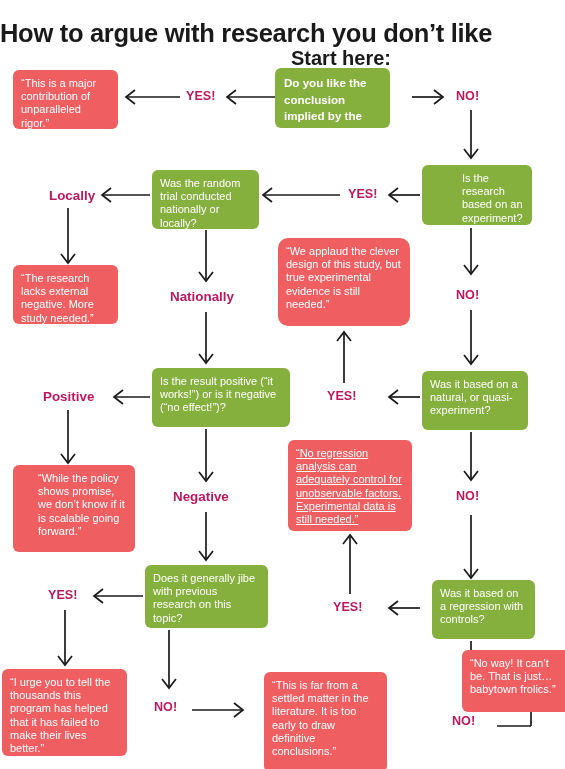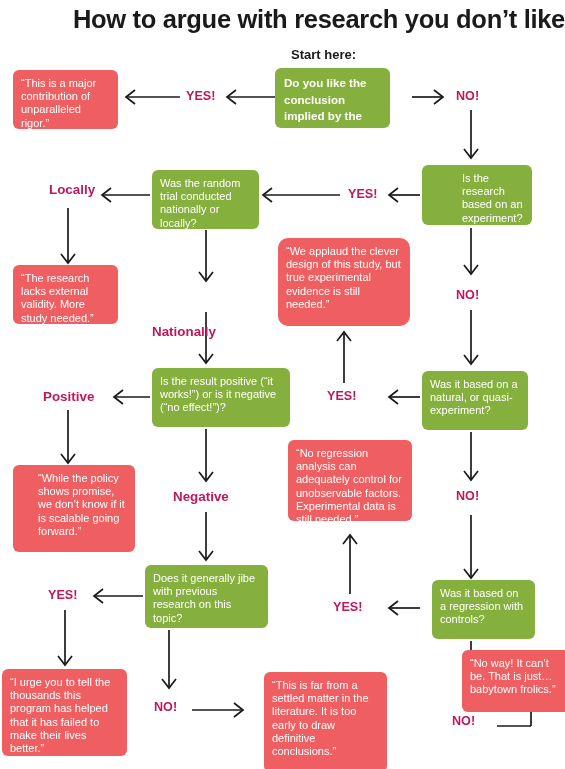--- a/index.html
+++ b/index.html
@@ -14,32 +14,32 @@
   #canvas {
     position: relative;
     width: 565px;
     height: 769px;
     overflow: hidden;
     background: #ffffff;
   }
   .title {
     position: absolute;
     left: 0;
-    top: 4px;
+    top: 18px;
     width: 565px;
-    text-align: right;
+    text-align: left;
     font-size: 25.5px;
     font-weight: bold;
     color: #1a1a1a;
     letter-spacing: -0.3px;
     line-height: 30px;
   }
   .start-label {
     position: absolute;
-    font-size: 13px;
+    font-size: 20px;
     font-weight: bold;
     color: #1a1a1a;
     white-space: nowrap;
   }
   .node {
     position: absolute;
     box-sizing: border-box;
     border-radius: 6px;
     color: #ffffff;
     font-size: 11px;
@@ -179,53 +179,53 @@
   <div class="start-label" style="left:291px; top:47px;">Start here:</div>
 
   <div class="node green start" style="left:275px; top:68px; width:115px; height:60px;">Do you like the conclusion implied by the research?</div>
 
   <div class="node red" style="left:13px; top:70px; width:105px; height:59px;">“This is a major contribution of unparalleled rigor.”</div>
 
   <div class="node green" style="left:422px; top:165px; width:110px; height:60px;padding-left:40px;">Is the research based on an experiment?</div>
 
   <div class="node green" style="left:152px; top:170px; width:107px; height:59px;">Was the random trial conducted nationally or locally?</div>
 
-  <div class="node red" style="left:13px; top:265px; width:105px; height:59px;">“The research lacks external validity. More study needed.”</div>
+  <div class="node red" style="left:13px; top:265px; width:105px; height:59px;">“The research lacks external negative. More study needed.”</div>
 
   <div class="node red" style="left:278px; top:238px; width:132px; height:88px;border-radius:10px;">“We applaud the clever design of this study, but true experimental evidence is still needed.”</div>
 
   <div class="node green" style="left:152px; top:368px; width:138px; height:59px;">Is the result positive (“it works!”) or is it negative (“no effect!”)?</div>
 
   <div class="node green" style="left:422px; top:371px; width:106px; height:59px;">Was it based on a natural, or quasi-experiment?</div>
 
   <div class="node red" style="left:13px; top:465px; width:122px; height:87px;padding-left:25px;">“While the policy shows promise, we don’t know if it is scalable going forward.”</div>
 
-  <div class="node red" style="left:288px; top:440px; width:124px; height:81px;">“No regression analysis can adequately control for unobservable factors. Experimental data is still needed.”</div>
+  <div class="node red" style="left:288px; top:440px; width:124px; height:91px;text-decoration:underline;">“No regression analysis can adequately control for unobservable factors. Experimental data is still needed.”</div>
 
   <div class="node green" style="left:145px; top:565px; width:123px; height:63px;">Does it generally jibe with previous research on this topic?</div>
 
   <div class="node green" style="left:432px; top:580px; width:103px; height:59px;">Was it based on a regression with controls?</div>
 
   <div class="node red" style="left:2px; top:669px; width:125px; height:87px;">“I urge you to tell the thousands this program has helped that it has failed to make their lives better.”</div>
 
   <div class="node red" style="left:264px; top:672px; width:123px; height:100px;">“This is far from a settled matter in the literature. It is too early to draw definitive conclusions.”</div>
 
   <div class="node red" style="left:462px; top:650px; width:110px; height:62px;">“No way! It can’t be. That is just… babytown frolics.”</div>
 
   <div class="edge-label" style="left:186px; top:89px;">YES!</div>
 
   <div class="edge-label" style="left:456px; top:89px;">NO!</div>
 
   <div class="edge-label" style="left:348px; top:187px;">YES!</div>
 
   <div class="edge-label" style="left:456px; top:288px;">NO!</div>
 
-  <div class="edge-label big" style="left:40px; top:182px;padding-left:9px;">Locally</div>
-
-  <div class="edge-label big" style="left:152px; top:289px;margin-top:35px;">Nationally</div>
+  <div class="edge-label big" style="left:40px; top:188px;padding-left:9px;">Locally</div>
+
+  <div class="edge-label big" style="left:170px; top:289px;">Nationally</div>
 
   <div class="edge-label big" style="left:43px; top:389px;">Positive</div>
 
   <div class="edge-label big" style="left:173px; top:489px;">Negative</div>
 
   <div class="edge-label" style="left:327px; top:389px;">YES!</div>
 
   <div class="edge-label" style="left:456px; top:489px;">NO!</div>
 
   <div class="edge-label" style="left:333px; top:600px;">YES!</div>

